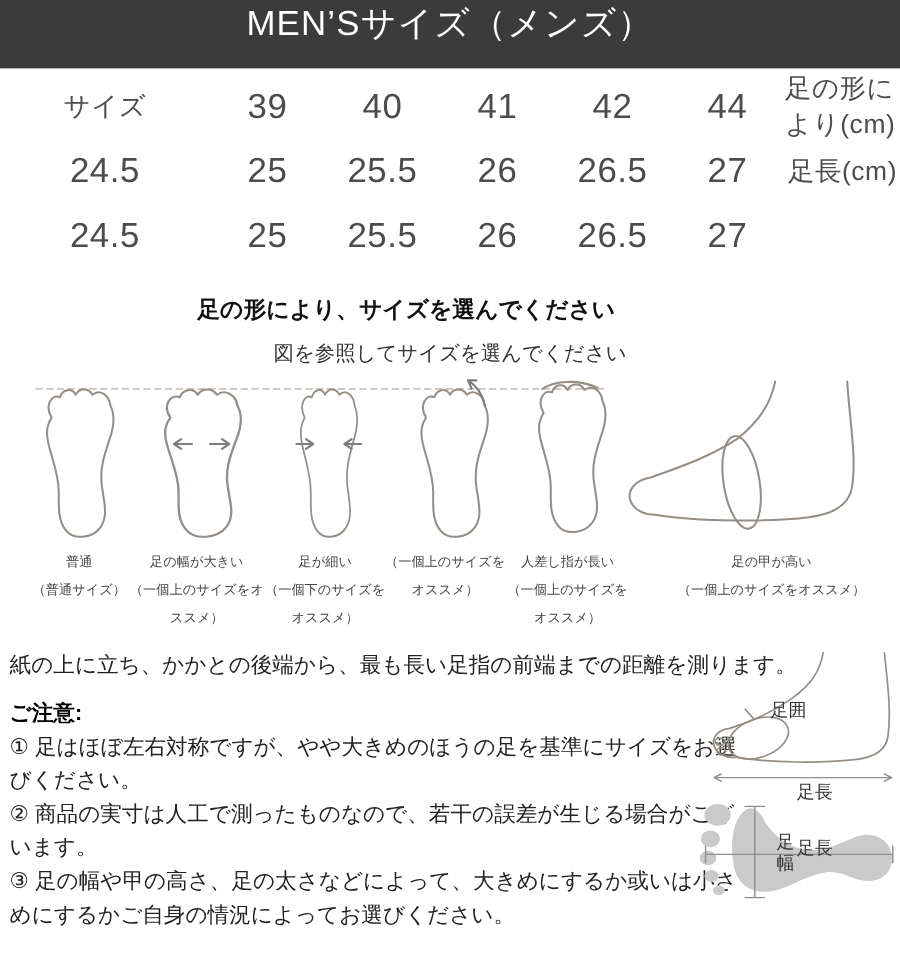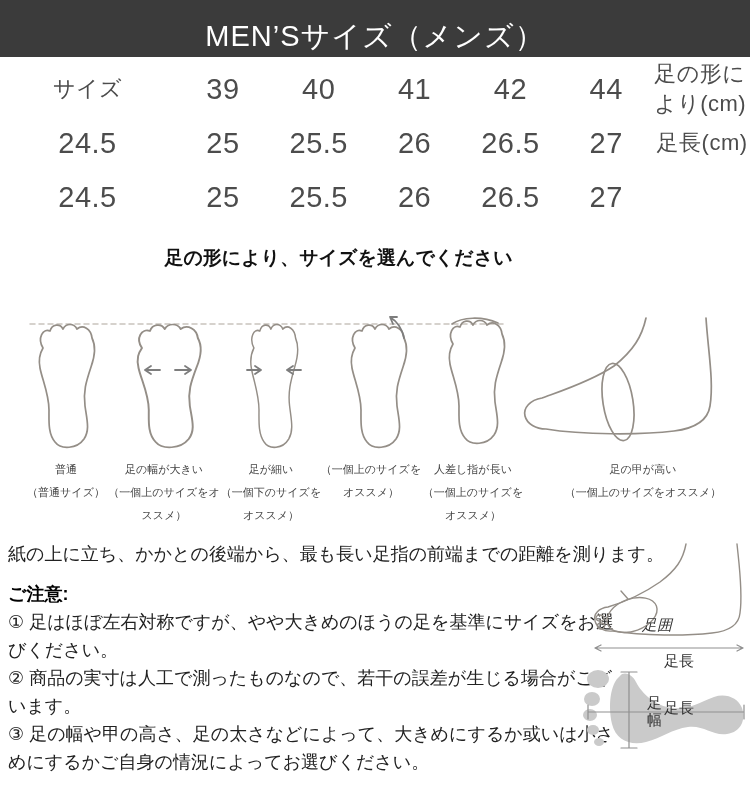--- a/index.html
+++ b/index.html
@@ -7,21 +7,21 @@
     --color-table_text:#4c4c4c; --color-heading_text:#111111;
     --color-body_text:#222222; --color-line_art:#948e87;
     --color-dashed_line:#c9c3bd; --color-label_text:#444444;
     --color-footprint_fill:#cacaca; --color-measure_line:#8f8f8f;
   }
   *{margin:0;padding:0;box-sizing:border-box;}
   body{background:#ffffff;font-family:"Liberation Sans","DejaVu Sans",sans-serif;}
   .page{position:relative;width:750px;height:802px;background:#ffffff;overflow:hidden;}
 
   .header{position:absolute;left:0;top:0;width:750px;height:57px;
-    background:var(--color-header_bg,#3b3b3b);display:flex;align-items:flex-end;justify-content:center;}
+    background:var(--color-header_bg,#3b3b3b);display:flex;align-items:flex-start;justify-content:center;}
   .header h1{color:var(--color-header_text,#fff);font-size:29px;font-weight:500;letter-spacing:1px;}
 
   .size-table{position:absolute;left:0;top:62px;width:750px;
     display:grid;grid-template-columns:175px repeat(6,1fr);
     grid-auto-rows:54px;color:var(--color-table_text,#4c4c4c);}
   .size-table .cell{display:flex;align-items:center;justify-content:center;
     font-size:29px;letter-spacing:.5px;}
   .size-table .cell.label{font-size:22px;}
 
   .guide-title{position:absolute;left:0;top:245px;width:677px;text-align:center;
@@ -82,20 +82,21 @@
     <div class="cell label">足長(cm)</div>
     <div class="cell">24.5</div>
     <div class="cell">25</div>
     <div class="cell">25.5</div>
     <div class="cell">26</div>
     <div class="cell">26.5</div>
     <div class="cell">27</div>
   </div>
 
   <div class="guide-title">足の形により、サイズを選んでください</div>
+  <div class="guide-subtitle">図を参照してサイズを選んでください</div>
 
   <svg class="feet-svg" viewBox="0 0 750 145" xmlns="http://www.w3.org/2000/svg">
     <line class="dash" x1="30" y1="12" x2="505" y2="12"></line>
     <g>
       <path transform="translate(29,10)" d="M14,26 C8,16 14,6 21,9 C23,2 31,1 34,7 C37,1 45,1 48,7 C54,2 62,7 63,16 C67,24 66,34 62,45 C57,60 54,70 56,84 C58,98 61,108 55,117 C48,127 32,128 26,120 C19,112 20,99 20,88 C20,72 13,57 11,46 C9,36 11,31 14,26 Z"></path>
     </g>
     <g>
       <path transform="translate(126,10) scale(1.14,1)" d="M14,26 C8,16 14,6 21,9 C23,2 31,1 34,7 C37,1 45,1 48,7 C54,2 62,7 63,16 C67,24 66,34 62,45 C57,60 54,70 56,84 C58,98 61,108 55,117 C48,127 32,128 26,120 C19,112 20,99 20,88 C20,72 13,57 11,46 C9,36 11,31 14,26 Z"></path>
       <path class="arrow" d="M160,58 L145,58 M145,58 L151,54 M145,58 L151,62 M175,58 L191,58 M191,58 L185,54 M191,58 L185,62"></path>
     </g>
@@ -153,21 +154,21 @@
 
   <div class="diagram" id="diagramA">
     <svg viewBox="0 0 162 138" width="162" height="138" xmlns="http://www.w3.org/2000/svg">
       <path d="M98,8 C95,24 88,34 72,46 C52,60 30,68 20,71 C11,72 5,78 7,85 C9,92 16,96 25,95 C55,100 98,100 124,97 C143,95 151,88 152,77 C155,56 151,28 149,8"></path>
       <ellipse cx="12" cy="82" rx="4" ry="3"></ellipse>
       <ellipse cx="13" cy="90" rx="3.5" ry="3"></ellipse>
       <ellipse cx="44" cy="79" rx="26" ry="16" transform="rotate(-20 44 79)"></ellipse>
       <path class="arrow" d="M33,55 L40,63"></path>
       <path class="measure" d="M7,112 L155,112 M7,112 L13,109 M7,112 L13,115 M155,112 L149,109 M155,112 L149,115"></path>
     </svg>
-    <div class="dlabel" style="left:54px;top:80px;font-style:italic;">足囲</div>
+    <div class="dlabel" style="left:54px;top:48px;">足囲</div>
     <div class="dlabel" style="left:76px;top:116px;">足長</div>
   </div>
 
   <div class="diagram" id="diagramB">
     <svg viewBox="0 0 170 120" width="170" height="120" xmlns="http://www.w3.org/2000/svg">
       <path class="fillshape" d="M40,10 C30,18 28,40 32,58 C36,74 50,80 66,76 C82,72 92,63 108,61 C124,59 132,70 147,68 C161,66 166,54 162,42 C158,32 146,27 134,31 C118,37 108,44 92,42 C76,40 62,28 56,16 C52,8 44,5 40,10 Z"></path>
       <ellipse class="fillshape" cx="18" cy="13" rx="11" ry="9"></ellipse>
       <ellipse class="fillshape" cx="12" cy="33" rx="8" ry="7"></ellipse>
       <ellipse class="fillshape" cx="10" cy="49" rx="7" ry="6"></ellipse>
       <ellipse class="fillshape" cx="13" cy="64" rx="6" ry="5"></ellipse>

